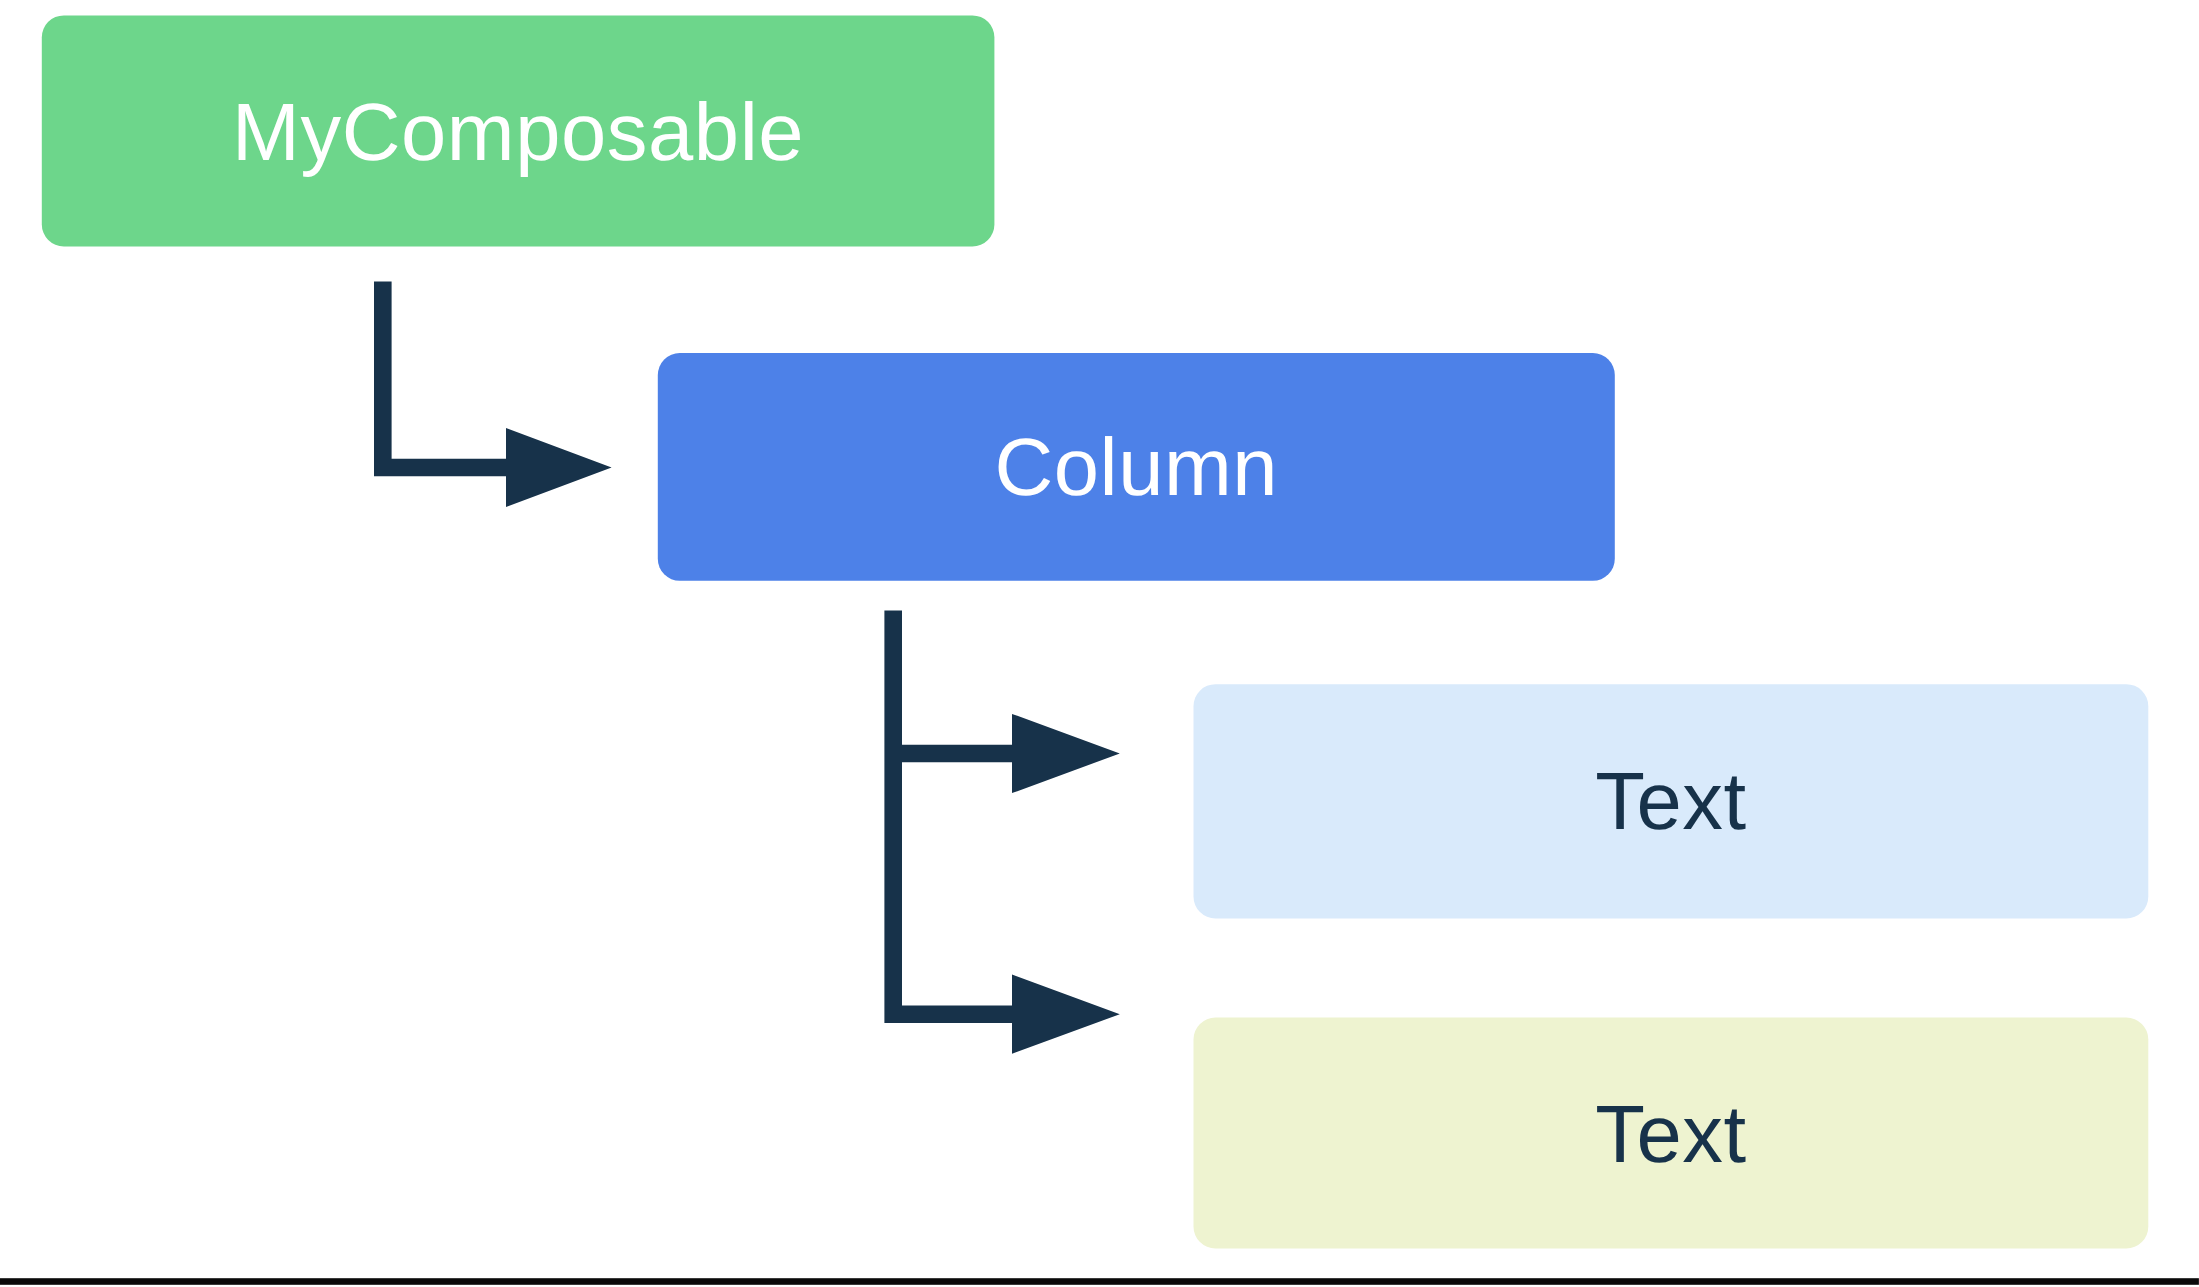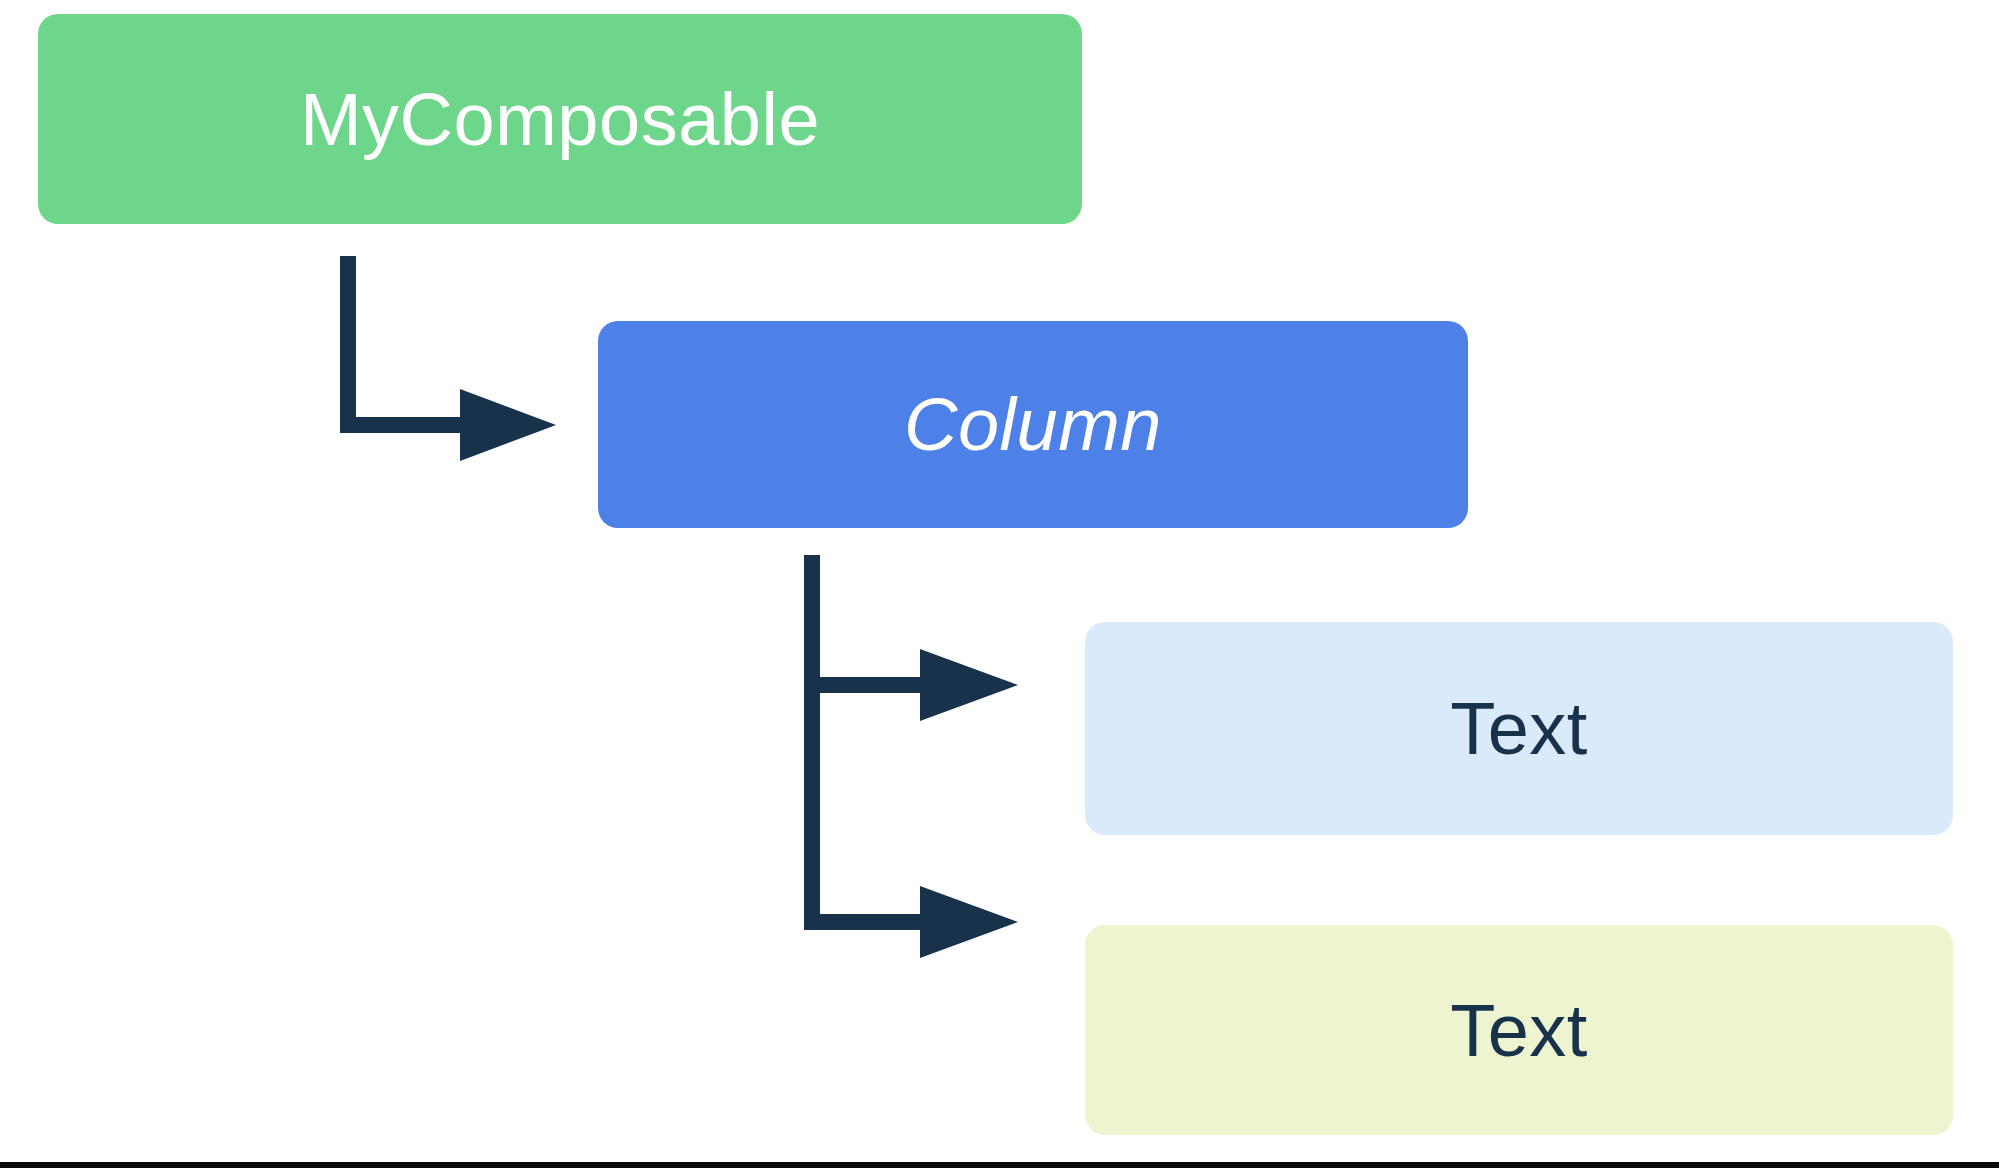--- a/index.html
+++ b/index.html
@@ -20,22 +20,22 @@
     display: flex;
     align-items: center;
     justify-content: center;
     border-radius: 20px;
     font-size: 74px;
     font-weight: 400;
     letter-spacing: 0.5px;
     white-space: nowrap;
   }
   
-  #node-mycomposable { left: 38px;   top: 14px;  width: 1044px; height: 210px; background: #6dd68b; }
-  #node-column       { left: 598px;  top: 321px; width: 870px; height: 207px; background: #4d81e8; font-style: italic; }
+  #node-mycomposable { left: 38px;   top: 14px;  width: 866px; height: 210px; background: #6dd68b; }
+  #node-column       { left: 598px;  top: 321px; width: 870px; height: 207px; background: #4d81e8; }
   #node-text1        { left: 1085px; top: 622px; width: 868px; height: 213px; background: #d9eafb; }
   #node-text2        { left: 1085px; top: 925px; width: 868px; height: 210px; background: #eef3d0; }
   #node-mycomposable .node-label, #node-column .node-label { color: #ffffff; }
   #node-text1 .node-label, #node-text2 .node-label { color: #17324a; }
 
   .arrow-layer {
     position: absolute;
     left: 0; top: 0;
     width: 1999px;
     height: 1170px;

